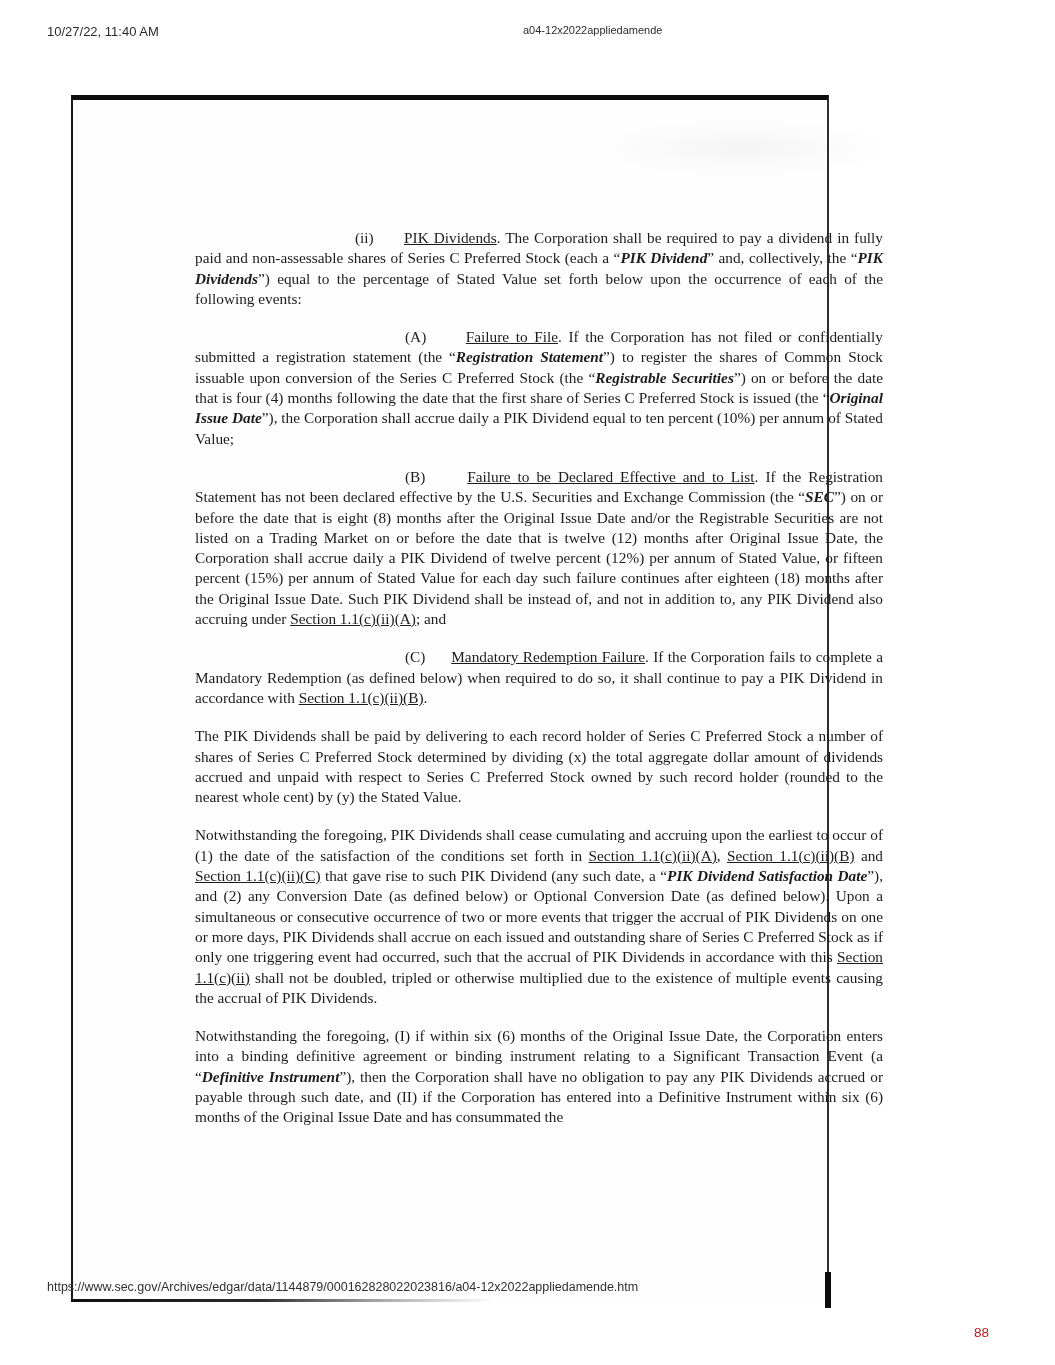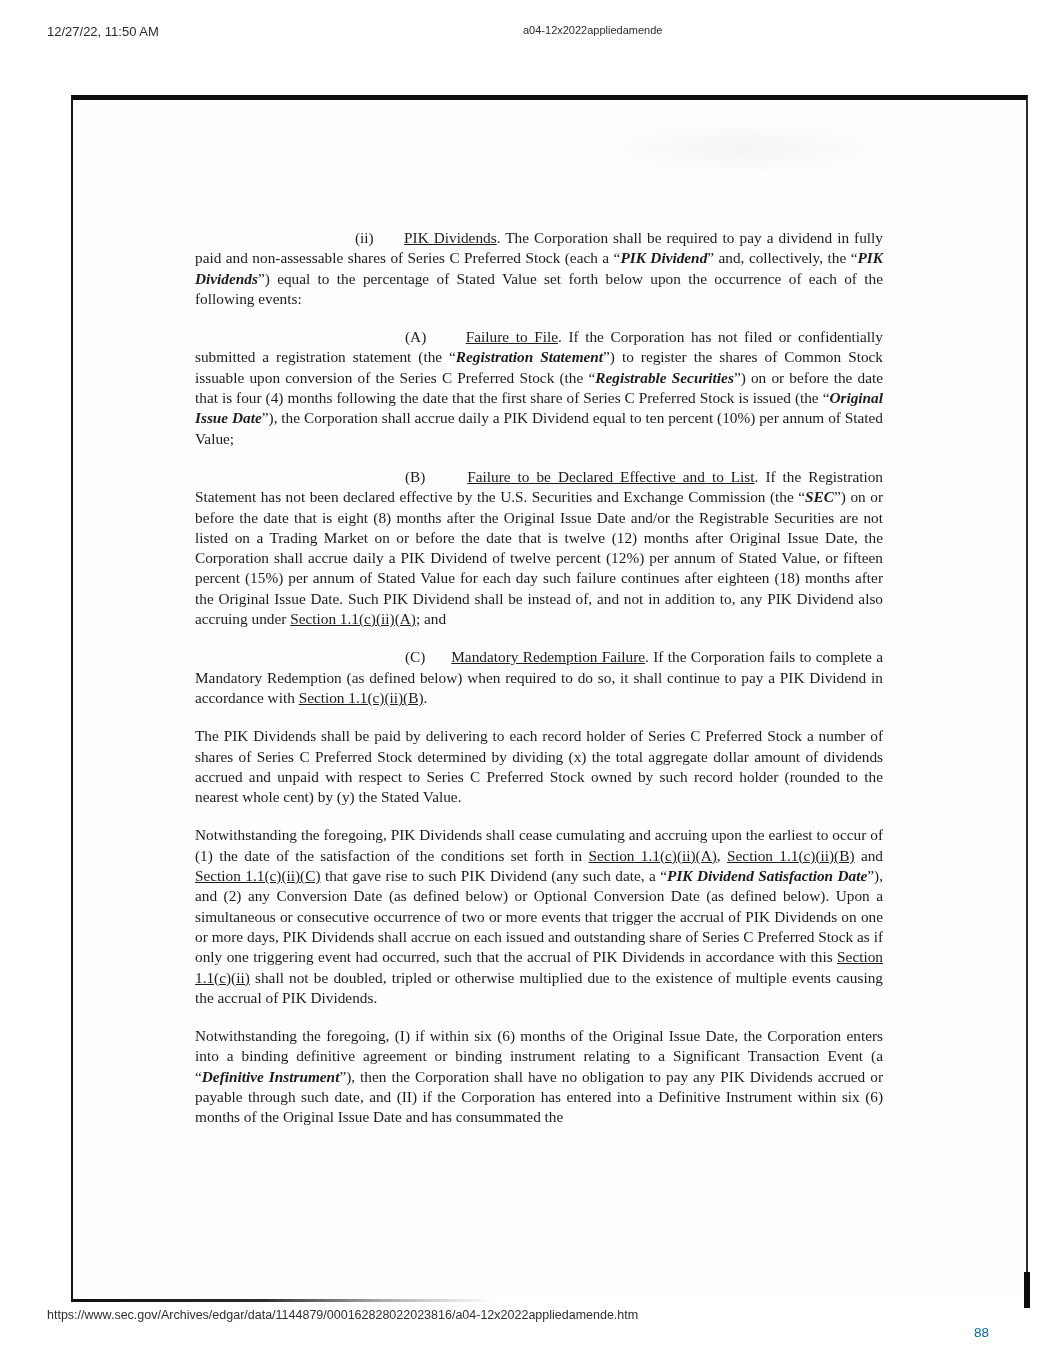--- a/index.html
+++ b/index.html
@@ -16,29 +16,29 @@
   
   .print-meta {
     position: absolute;
     color: #2b2b2b;
     font-size: 13px;
     font-family: "Liberation Sans", sans-serif;
     white-space: nowrap;
   }
   #hdr-datetime { left: 47px; top: 24px; }
   #hdr-title    { left: 523px; top: 24px; font-size: 11px; }
-  #ftr-url      { left: 47px; top: 1308px; font-size: 12.5px; color: #2f2f2f; }
-  #ftr-page     { right: 66px; top: 1325px; font-size: 13.5px; color: #0369a1; }
+  #ftr-url      { left: 47px; top: 1280px; font-size: 12.5px; color: #2f2f2f; }
+  #ftr-page     { right: 66px; top: 1325px; font-size: 13.5px; color: #b91c1c; }
 
   
   .doc-page {
     position: absolute;
     left: 71px;
     top: 95px;
-    width: 957px;
+    width: 758px;
     height: 1205px;
     background: #fefefe;
     border-top: 5px solid #0e0e0e;
     border-left: 2px solid #181818;
     border-right: 2px solid #2e2e2e;
   }
   .page-bottom-line {
     position: absolute;
     left: -2px;
     bottom: -2px;
@@ -79,21 +79,21 @@
   .indent-sub1 { text-indent: 160px; }
   .indent-sub2 { text-indent: 210px; }
   .indent-none { text-indent: 0; }
   .r-n  { }
   .r-u  { text-decoration: underline; }
   .r-bi { font-weight: bold; font-style: italic; }
 </style>
 </head>
 <body>
 
-<span class="print-meta" id="hdr-datetime">12/27/22, 11:50 AM</span>
+<span class="print-meta" id="hdr-datetime">10/27/22, 11:40 AM</span>
 <span class="print-meta" id="hdr-title">a04-12x2022appliedamende</span>
 
 <div class="doc-page">
   <div class="scan-smudge"></div>
   <div class="doc-body">
       <p class="para indent-sub1"><span class="r-n">(ii)&nbsp;&nbsp;&nbsp;&nbsp;&nbsp;&nbsp;</span><span class="r-u">PIK Dividends</span><span class="r-n">. The Corporation shall be required to pay a dividend in fully paid and non-assessable shares of Series C Preferred Stock (each a “</span><span class="r-bi">PIK Dividend</span><span class="r-n">” and, collectively, the “</span><span class="r-bi">PIK Dividends</span><span class="r-n">”) equal to the percentage of Stated Value set forth below upon the occurrence of each of the following events:</span></p>
       <p class="para indent-sub2"><span class="r-n">(A)&nbsp;&nbsp;&nbsp;&nbsp;&nbsp;&nbsp;</span><span class="r-u">Failure to File</span><span class="r-n">. If the Corporation has not filed or confidentially submitted a registration statement (the “</span><span class="r-bi">Registration Statement</span><span class="r-n">”) to register the shares of Common Stock issuable upon conversion of the Series C Preferred Stock (the “</span><span class="r-bi">Registrable Securities</span><span class="r-n">”) on or before the date that is four (4) months following the date that the first share of Series C Preferred Stock is issued (the “</span><span class="r-bi">Original Issue Date</span><span class="r-n">”), the Corporation shall accrue daily a PIK Dividend equal to ten percent (10%) per annum of Stated Value;</span></p>
       <p class="para indent-sub2"><span class="r-n">(B)&nbsp;&nbsp;&nbsp;&nbsp;&nbsp;&nbsp;</span><span class="r-u">Failure to be Declared Effective and to List</span><span class="r-n">. If the Registration Statement has not been declared effective by the U.S. Securities and Exchange Commission (the “</span><span class="r-bi">SEC</span><span class="r-n">”) on or before the date that is eight (8) months after the Original Issue Date and/or the Registrable Securities are not listed on a Trading Market on or before the date that is twelve (12) months after Original Issue Date, the Corporation shall accrue daily a PIK Dividend of twelve percent (12%) per annum of Stated Value, or fifteen percent (15%) per annum of Stated Value for each day such failure continues after eighteen (18) months after the Original Issue Date. Such PIK Dividend shall be instead of, and not in addition to, any PIK Dividend also accruing under </span><span class="r-u">Section 1.1(c)(ii)(A)</span><span class="r-n">; and</span></p>
       <p class="para indent-sub2"><span class="r-n">(C)&nbsp;&nbsp;&nbsp;&nbsp;&nbsp;&nbsp;</span><span class="r-u">Mandatory Redemption Failure</span><span class="r-n">. If the Corporation fails to complete a Mandatory Redemption (as defined below) when required to do so, it shall continue to pay a PIK Dividend in accordance with </span><span class="r-u">Section 1.1(c)(ii)(B)</span><span class="r-n">.</span></p>
       <p class="para indent-none"><span class="r-n">The PIK Dividends shall be paid by delivering to each record holder of Series C Preferred Stock a number of shares of Series C Preferred Stock determined by dividing (x) the total aggregate dollar amount of dividends accrued and unpaid with respect to Series C Preferred Stock owned by such record holder (rounded to the nearest whole cent) by (y) the Stated Value.</span></p>

